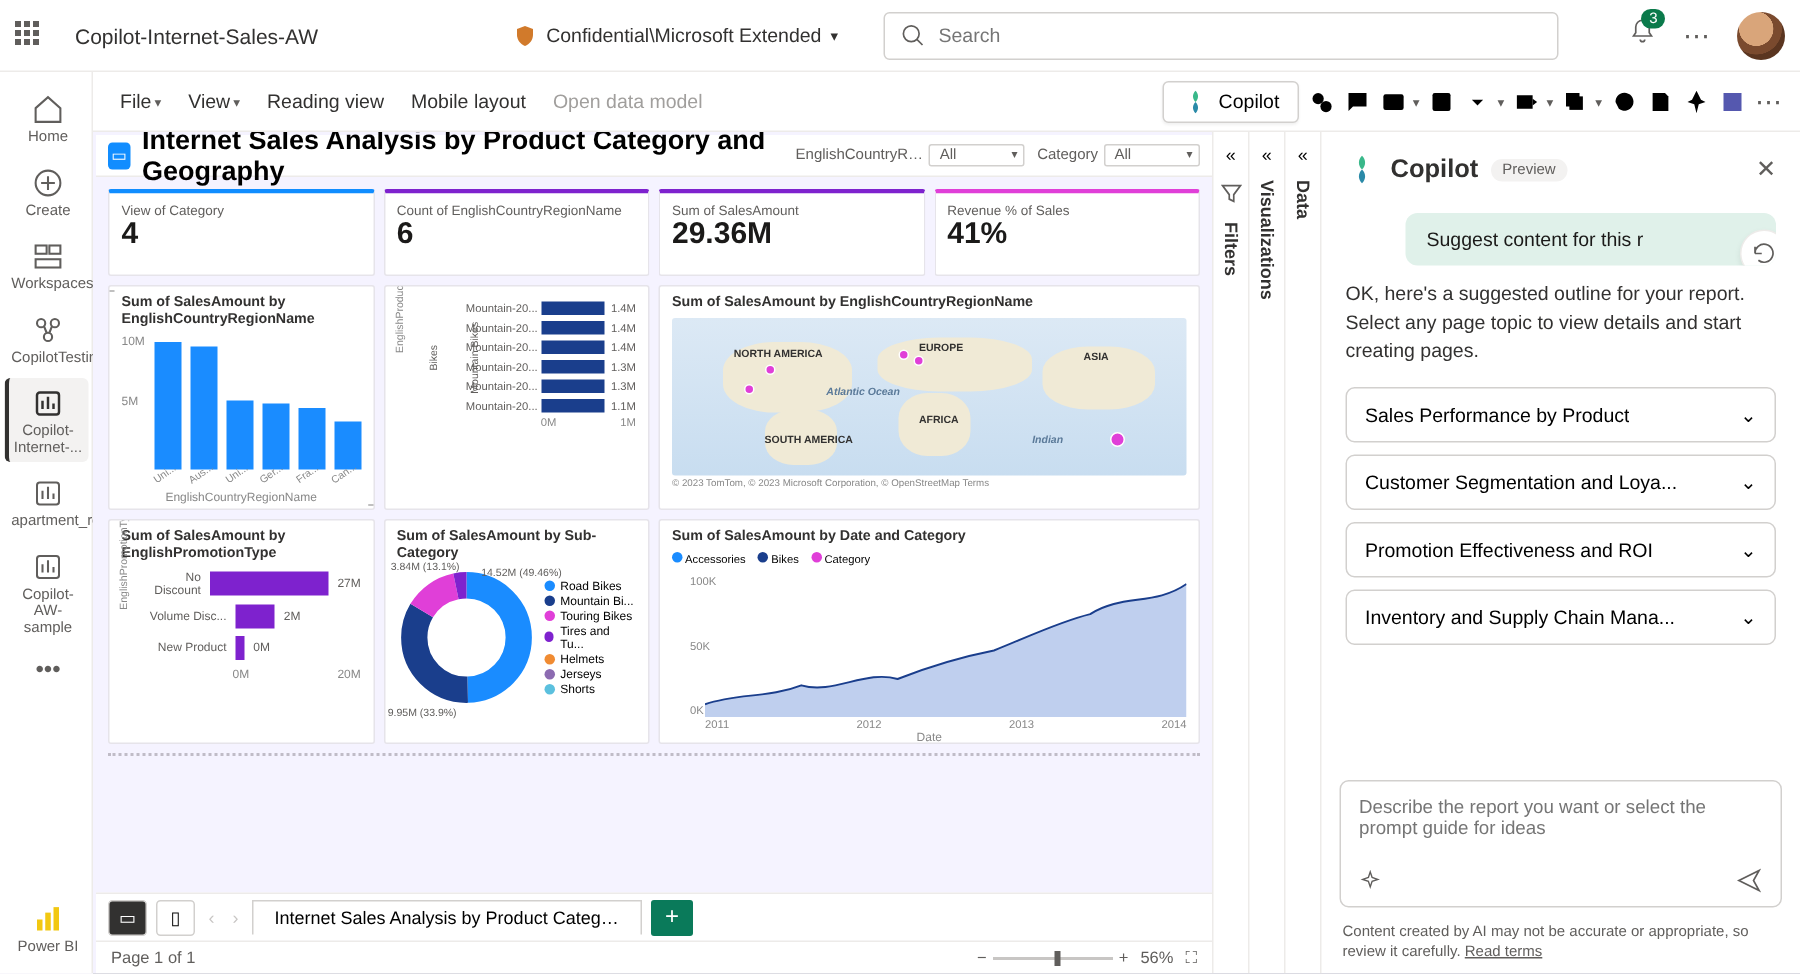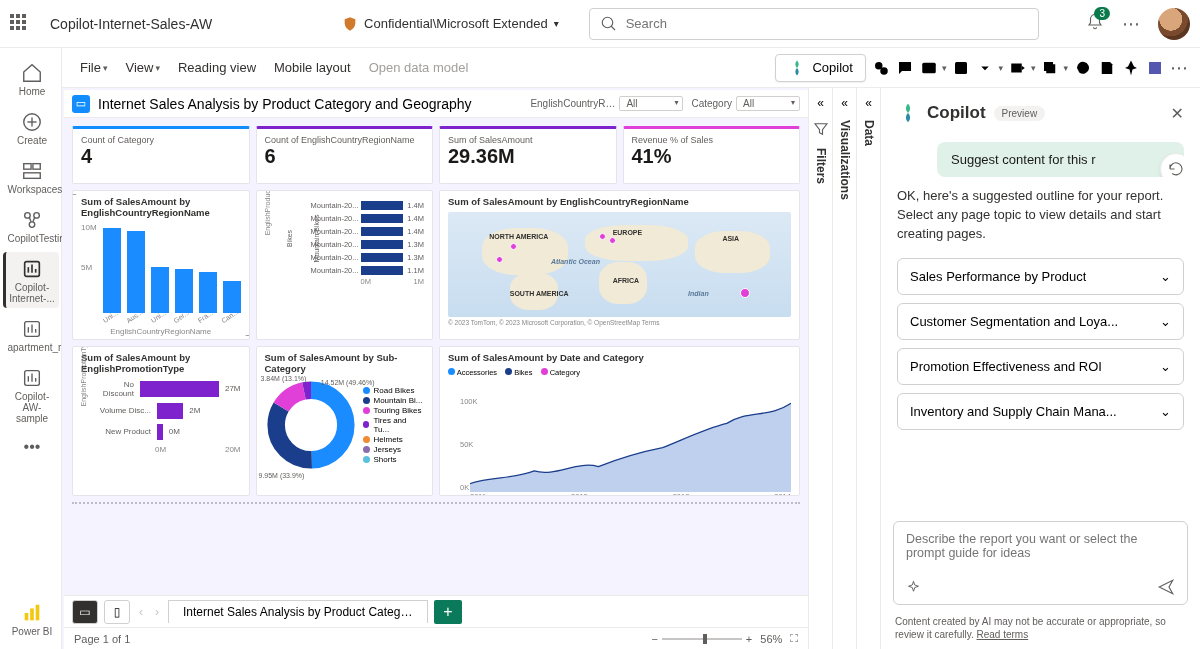--- a/index.html
+++ b/index.html
@@ -32,21 +32,21 @@
 .ribbon .menu.disabled { color:#a19f9d; }
 .ribbon-spacer { flex:1; }
 .copilot-btn { display:flex; align-items:center; gap:6px; border:1px solid #d2d0ce; border-radius:4px; padding:4px 12px; background:#fff; cursor:pointer; box-shadow:0 1px 2px rgba(0,0,0,0.06); }
 .ribbon-icon { width:18px; height:18px; color:#605e5c; cursor:pointer; }
 .chev { font-size:9px; color:#605e5c; margin-left:-2px; }
 
 .report-wrap { flex:1; display:flex; overflow:hidden; }
 .canvas-col { flex:1; display:flex; flex-direction:column; background:#f5f3ff; padding:2px 0 0 2px; }
 .page-title-bar { background:#fff; display:flex; align-items:center; height:28px; padding:0 8px; gap:8px; border-bottom:1px solid #edebe9; font-size:12px; }
 .pt-icon { width:18px; height:18px; background:#118dff; border-radius:3px; display:flex; align-items:center; justify-content:center; color:#fff; font-size:11px; }
-.pt-title { font-weight:400; font-size:14px; }
+.pt-title { font-weight:700; font-size:18px; }
 .slicer { display:flex; align-items:center; gap:4px; font-size:10px; color:#605e5c; }
 .slicer-box { border:1px solid #d2d0ce; border-radius:2px; padding:1px 20px 1px 6px; font-size:10px; position:relative; min-width:64px; }
 .slicer-box::after { content:"▾"; position:absolute; right:4px; font-size:8px; color:#605e5c; }
 
 .dashboard { flex:1; padding:8px; display:grid; grid-template-columns: repeat(4, 1fr); grid-template-rows: 58px 150px 150px 1fr; gap:6px; overflow:hidden; }
 .card { background:#fff; border:1px solid #e6e4ea; border-radius:2px; padding:6px 8px; position:relative; overflow:hidden; }
 .card.kpi { border-top:3px solid #7e22ce; }
 .card.kpi.blue { border-top-color:#118dff; }
 .card.kpi.pink { border-top-color:#e03fd8; }
 .kpi-label { font-size:9px; color:#605e5c; }
@@ -87,21 +87,21 @@
 .donut-wrap { display:flex; gap:6px; align-items:center; }
 .donut { width:92px; height:92px; position:relative; }
 .donut svg { transform:rotate(-90deg); }
 .donut-lbl { position:absolute; font-size:7px; color:#605e5c; }
 .legend { font-size:8px; display:flex; flex-direction:column; gap:1px; }
 .legend-row { display:flex; align-items:center; gap:4px; }
 .legend-dot { width:7px; height:7px; border-radius:50%; }
 
 .area-chart { height:95px; position:relative; padding-left:22px; }
 .area-chart svg { width:100%; height:100%; }
-.area-legend { display:flex; gap:8px; font-size:7.5px; margin-bottom:20px;text-align:center; }
+.area-legend { display:flex; gap:8px; font-size:7.5px; margin-bottom:6px;text-align:center; }
 .area-x { display:flex; justify-content:space-between; font-size:7.5px; color:#888; padding-left:22px; }
 .area-y { position:absolute; left:12px; font-size:7.5px; color:#888; }
 
 .dotted-line { grid-column:1/-1; border-top:2px dotted #c0bcc7; }
 
 .tabbar { height:32px; background:#fff; border-top:1px solid #edebe9; display:flex; align-items:center; padding:0 8px; gap:6px; font-size:12px; }
 .devicon { width:26px; height:24px; border:1px solid #d2d0ce; border-radius:3px; display:flex; align-items:center; justify-content:center; cursor:pointer; }
 .devicon.active { background:#323130; color:#fff; }
 .navarrow { color:#c8c6c4; cursor:default; padding:0 3px; }
 .pagetab { background:#fff; border:1px solid #d2d0ce; border-bottom:none; padding:4px 14px; font-size:12px; max-width:260px; white-space:nowrap; overflow:hidden; text-overflow:ellipsis; }
@@ -308,21 +308,21 @@
               <div class="slicer-box">All</div>
             </div>
           <div class="slicer">
               <span>Category</span>
               <div class="slicer-box">All</div>
             </div>
         </div>
 
         <div class="dashboard">
           <div class="card kpi blue">
-              <div class="kpi-label">Count of Category</div>
+              <div class="kpi-label">View of Category</div>
               <div class="kpi-value">4</div>
             </div>
           <div class="card kpi">
               <div class="kpi-label">Count of EnglishCountryRegionName</div>
               <div class="kpi-value">6</div>
             </div>
           <div class="card kpi">
               <div class="kpi-label">Sum of SalesAmount</div>
               <div class="kpi-value">29.36M</div>
             </div>

